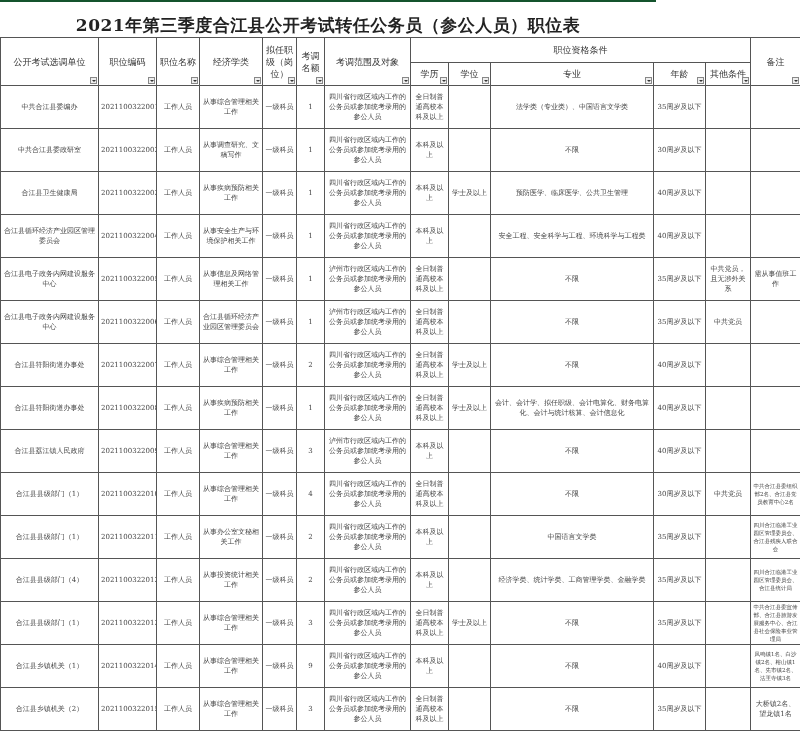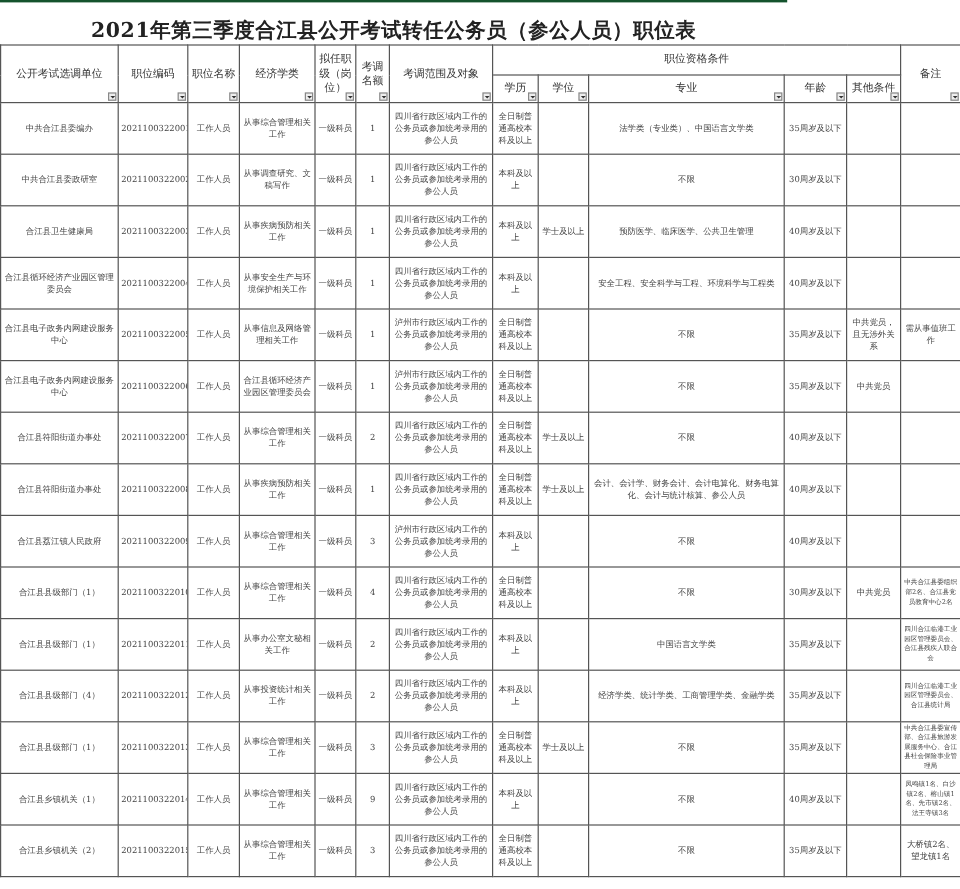--- a/index.html
+++ b/index.html
@@ -172,21 +172,21 @@
         <tr class="data">
     <td>合江县符阳街道办事处</td>
     <td>2021100322008</td>
     <td>工作人员</td>
     <td class="left">从事疾病预防相关工作</td>
     <td>一级科员</td>
     <td>1</td>
     <td>四川省行政区域内工作的公务员或参加统考录用的参公人员</td>
     <td>全日制普通高校本科及以上</td>
     <td>学士及以上</td>
-    <td>会计、会计学、财务会计、会计电算化、财务电算化、会计与统计核算、参公人员</td>
+    <td>会计、会计学、拟任职级、会计电算化、财务电算化、会计与统计核算、会计信息化</td>
     <td>40周岁及以下</td>
     <td></td>
     <td></td>
   </tr>
         <tr class="data">
     <td>合江县荔江镇人民政府</td>
     <td>2021100322009</td>
     <td>工作人员</td>
     <td class="left">从事综合管理相关工作</td>
     <td>一级科员</td>

